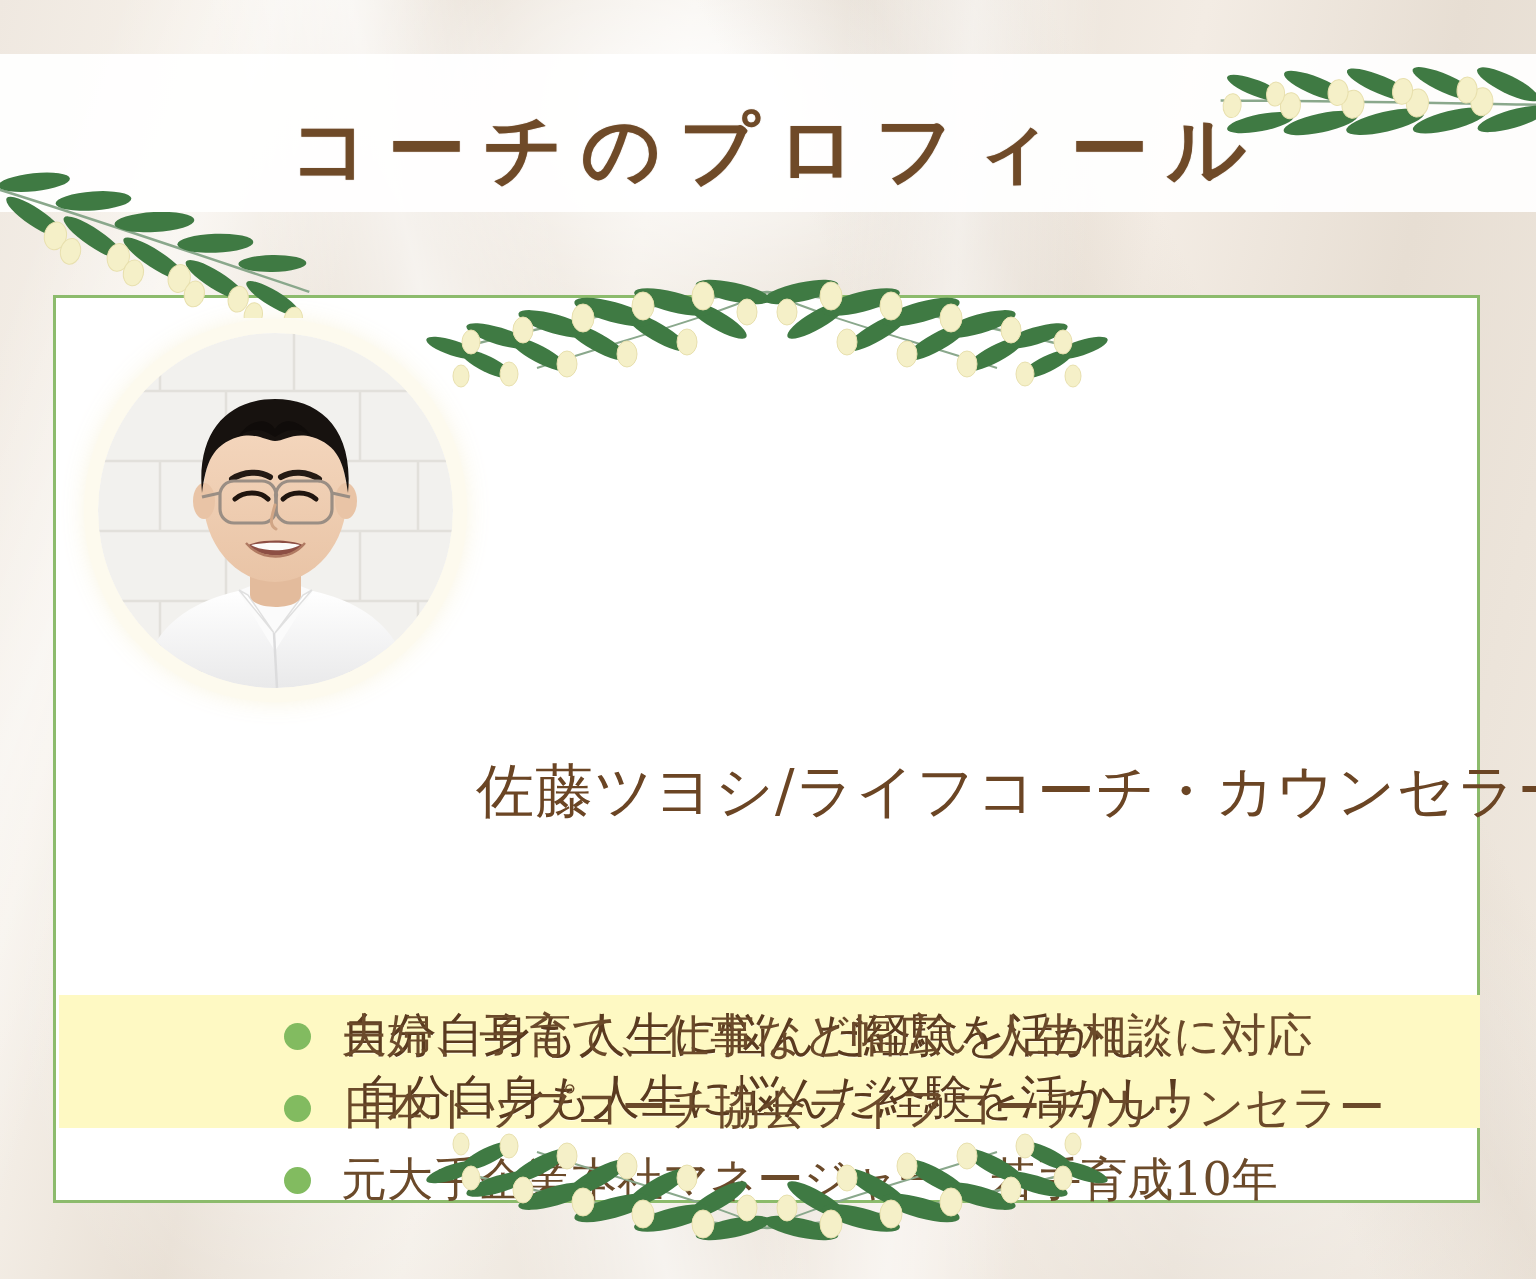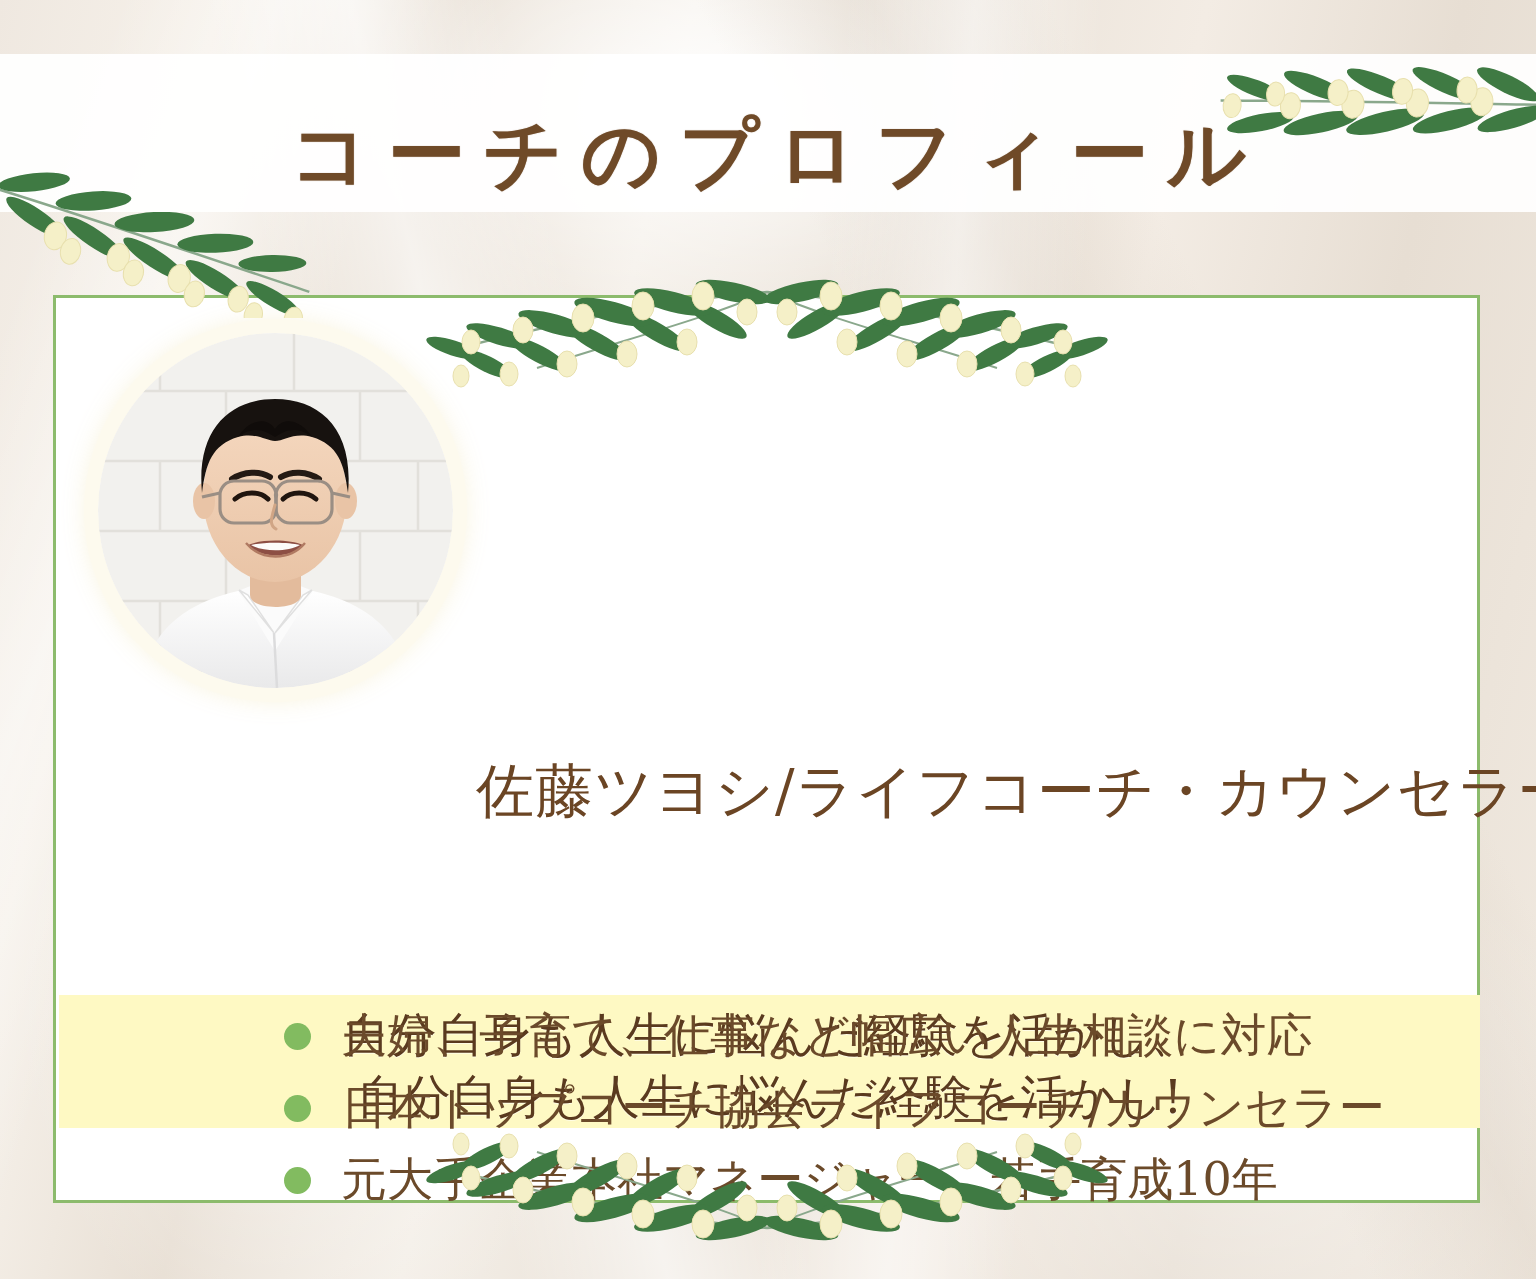--- a/index.html
+++ b/index.html
@@ -58,21 +58,21 @@
     z-index: 2;
   }
   .header-title {
     position: absolute;
     left: 0;
     top: 52px;
     width: 1536px;
     text-align: center;
     z-index: 5;
     color: #6f4a28;
-    font-family: Liberation Serif, serif;
+    font-family: Liberation Mono, monospace;
     font-size: 78px;
     font-weight: 700;
     letter-spacing: 18px;
     text-indent: 18px;
     line-height: 1.32;
     white-space: nowrap;
     text-shadow: 0 0 1px rgba(111,74,40,0.5);
   }
 
   

